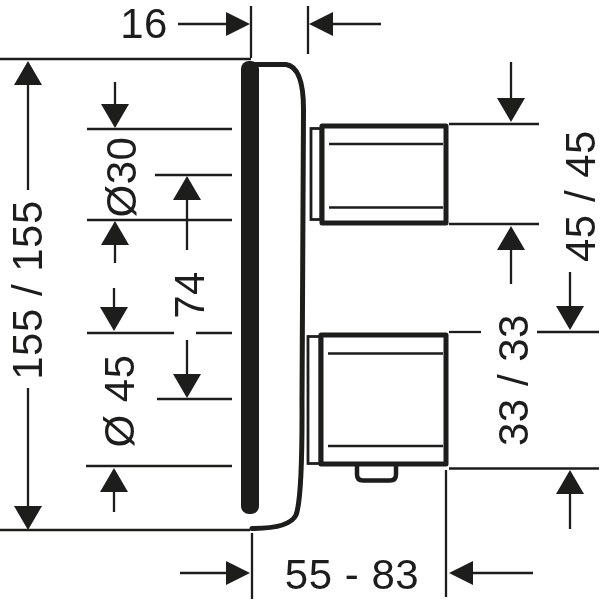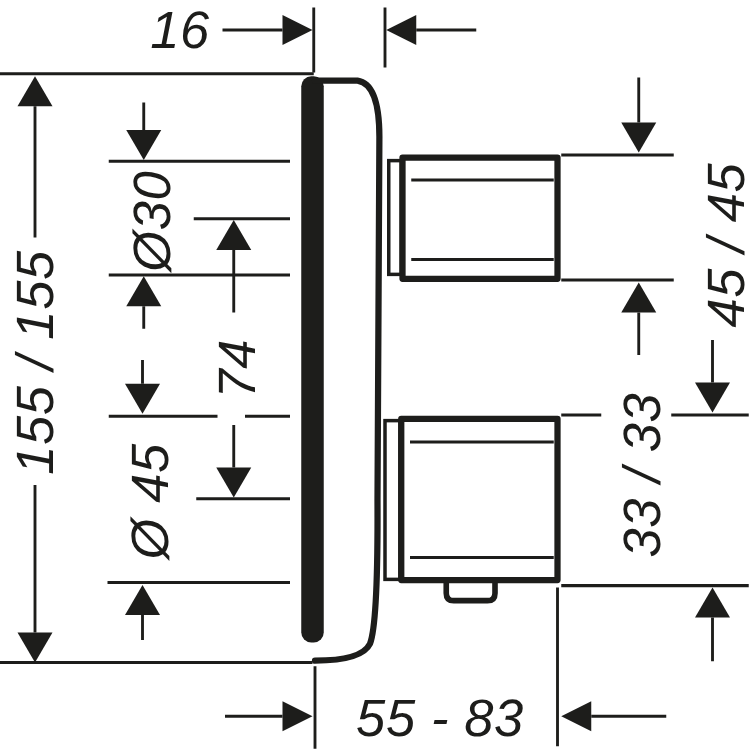--- a/index.html
+++ b/index.html
@@ -1,16 +1,16 @@
 <!DOCTYPE html>
 <html><head>
 <meta charset="utf-8">
 <style>
   html, body { margin: 0; padding: 0; background: #ffffff; }
-  .stage { position: relative; width: 600px; height: 600px; background: #ffffff; overflow: hidden; font-style: italic; }
+  .stage { position: relative; width: 600px; height: 600px; background: #ffffff; overflow: hidden; }
   svg { display: block; }
   svg text {
     font-family: "Liberation Sans", "DejaVu Sans", sans-serif;
     font-size: 42px;
     fill: currentColor;
     letter-spacing: 0.5px;
   }
   .thin   { stroke: currentColor; stroke-width: 2.3; fill: none; }
   .med    { stroke: currentColor; stroke-width: 2.6; fill: none; }
   .outline{ stroke: currentColor; stroke-width: 5;   fill: none; stroke-linecap: round; stroke-linejoin: round; }

